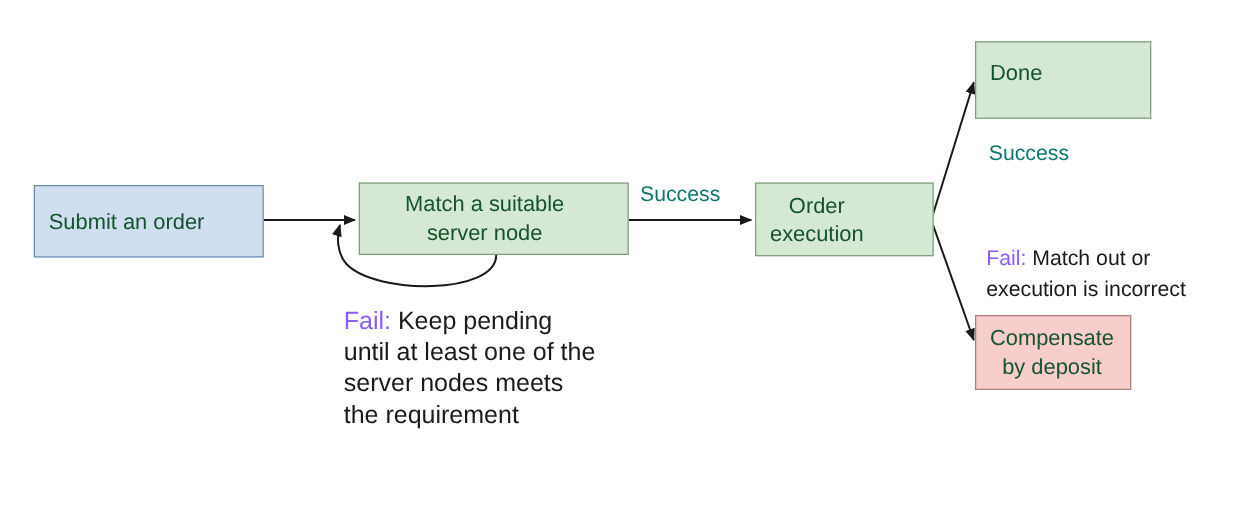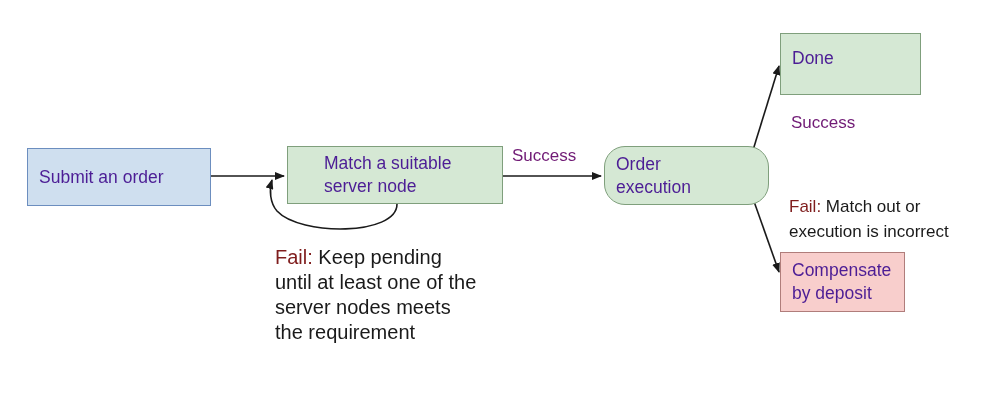--- a/index.html
+++ b/index.html
@@ -30,43 +30,43 @@
     box-sizing: border-box;
     border: 1px solid #6f6f6f;
     display: flex;
     align-items: center;
     padding-left: 11px;
     padding-right: 6px;
   }
   .node-label {
     font-size: 17.5px;
     line-height: 23px;
-    color: #4c1d95;
+    color: #14532d;
     white-space: pre-line;
-    text-align: left;
+    text-align: center;
   }
   .node-blue  { background: #cfdfef; border-color: #6c8ebf; }
   .node-green { background: #d5e8d4; border-color: #7f9f7c; }
   .node-pink  { background: #f8cecc; border-color: #b07d7b; }
 
   #node-submit    { left: 27px;  top: 148px; width: 184px; height: 58px; }
   #node-match     { left: 287px; top: 146px; width: 216px; height: 58px; padding-left: 36px; }
-  #node-order     { left: 604px; top: 146px; width: 165px; height: 59px; border-radius: 21px; }
+  #node-order     { left: 604px; top: 146px; width: 143px; height: 59px; }
   #node-done      { left: 780px; top: 33px;  width: 141px; height: 62px; align-items: flex-start; padding-top: 13px; }
   #node-compensate{ left: 780px; top: 252px; width: 125px; height: 60px; }
 
   .edge-label {
     position: absolute;
     font-size: 17px;
     line-height: 25px;
     white-space: pre-line;
   }
-  .lbl-success { color: #701a75; }
+  .lbl-success { color: #0f766e; }
   .lbl-body    { color: #1a1a1a; }
-  .fail-word   { color: #7f1d1d; }
+  .fail-word   { color: #8b5cf6; }
 
   #label-success-mid  { left: 512px; top: 143px; }
   #label-success-done { left: 791px; top: 110px; }
   #label-fail-loop    { left: 275px; top: 245px; font-size: 20px; }
   #label-fail-exec    { left: 789px; top: 194px; font-size: 17px; }
 </style>
 </head>
 <body>
 
 <div id="canvas">

